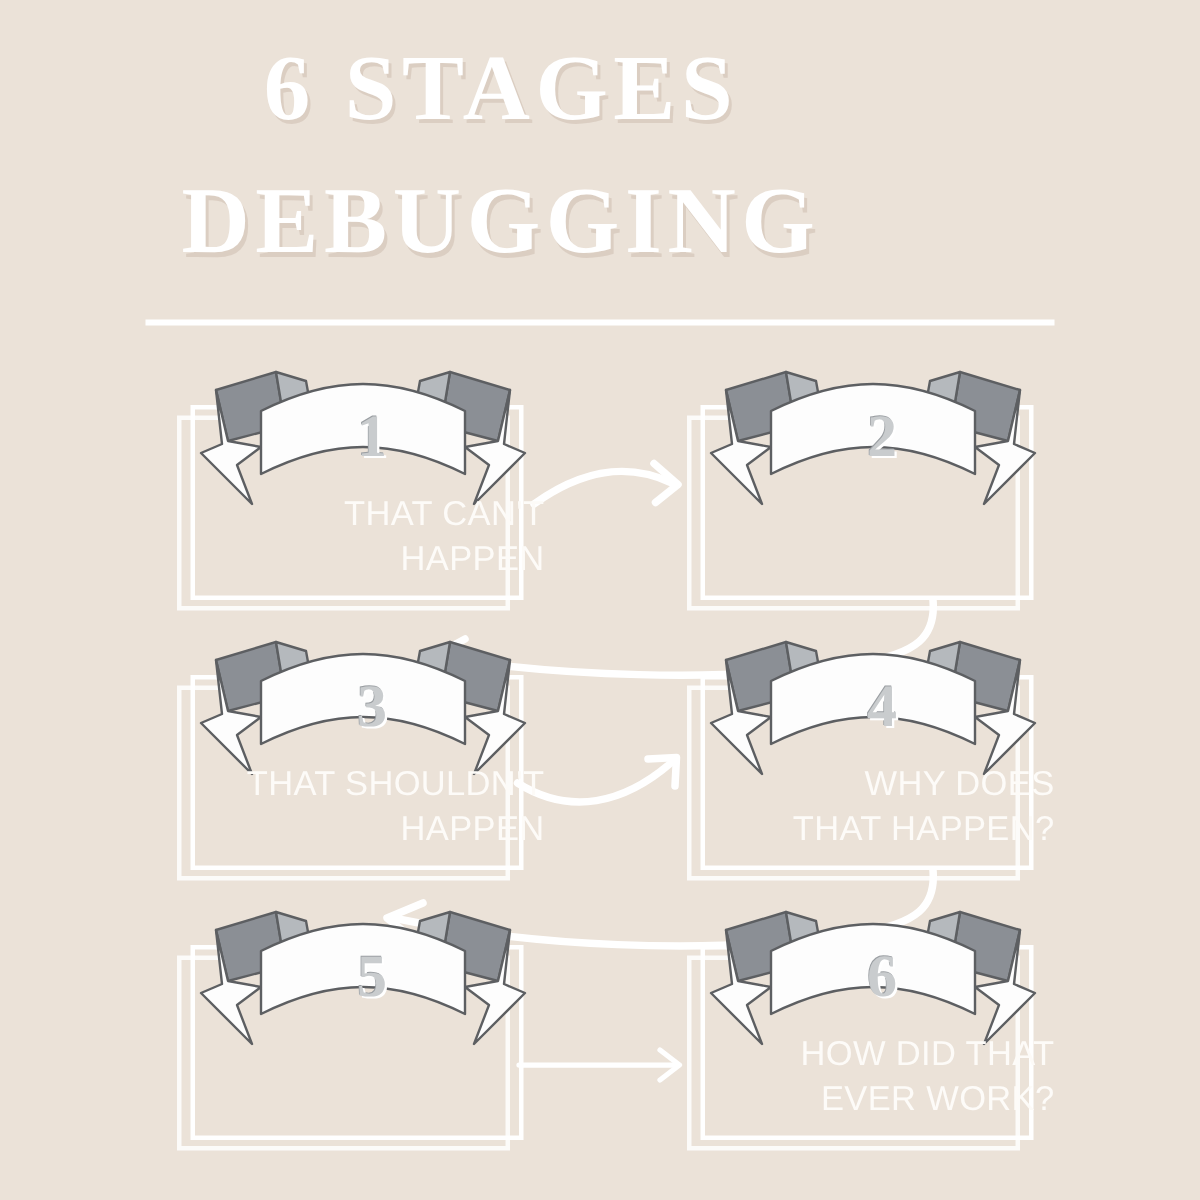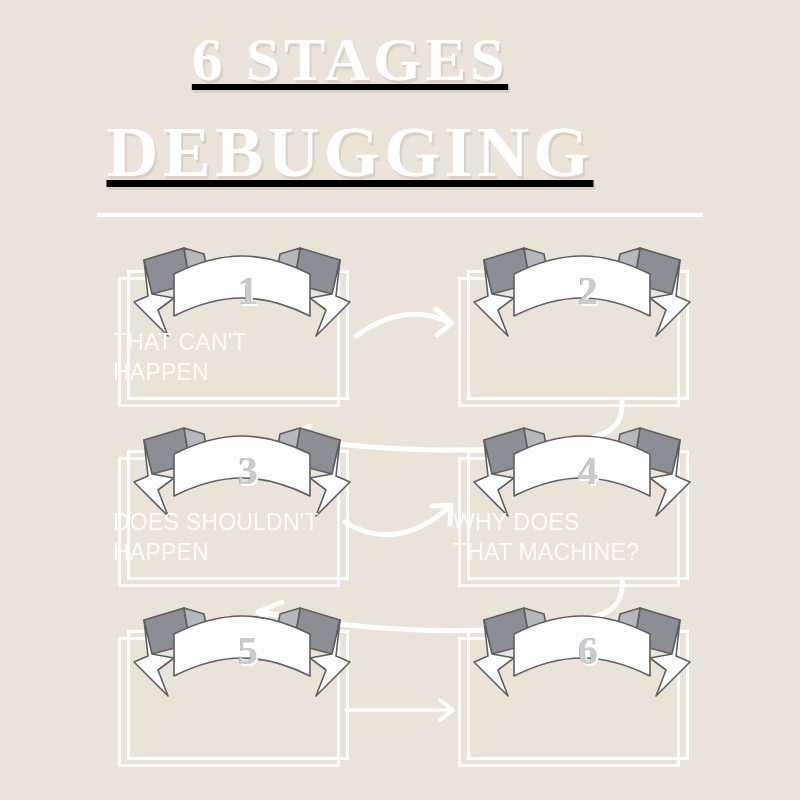--- a/index.html
+++ b/index.html
@@ -6,33 +6,33 @@
 
   body {
     width:800px; height:800px;
     background:#ebe2d8;
     font-family:"Liberation Sans", sans-serif;
     overflow:hidden;
     position:relative;
   }
 
   
-  .title-block { position:absolute; top:0; left:16px; width:668px;text-decoration:underline; }
+  .title-block { position:absolute; top:0; left:0; width:668px; }
 
   .title-line {
     text-align:center;
     color:#ffffff;
     font-family:"Liberation Serif", serif;
     font-weight:700;
     letter-spacing:0.06em;
     line-height:1;
     text-shadow:2px 3px 0 rgba(205,190,176,0.55);
   }
   .title-line.l1 { font-size:62px; margin-top:28px; }
-  .title-line.l2 { font-size:72px; margin-top:26px; }
+  .title-line.l2 { font-size:63px; margin-top:26px; }
 
   .title-rule {
     position:absolute;
     left:97px; top:213px;
     width:606px; height:4px;
     background:#ffffff;
   }
 
   
   .grid { position:absolute; left:0; top:240px; width:800px; height:560px; }
@@ -69,21 +69,21 @@
     color:#c9ccce;
     text-shadow:1.5px 1.5px 0 #ffffff, -0.5px -0.5px 0 #9b9fa3;
     pointer-events:none;
   }
 
   
   .caption {
     position:absolute;
     left:-5px; top:62px;
     width:250px;
-    text-align:left;
+    text-align:right;
     color:#fdfbf8;
     font-family:"Liberation Sans", sans-serif;
     font-size:23px;
     font-weight:300;
     letter-spacing:0.01em;
     line-height:1.32;
     white-space:pre-line;
   }
 
   
@@ -184,21 +184,21 @@
           <polygon points="72,8 78,44 96,36 92,14" fill="#b5b9bd"></polygon>
           <polygon points="228,20 188,8 182,44 220,54" fill="#8b8f95"></polygon>
           <polygon points="188,8 182,44 164,36 168,14" fill="#b5b9bd"></polygon>
           <polygon points="32,20 40,54 62,58 46,70 56,96 22,62 36,56" fill="#fdfdfd"></polygon>
           <polygon points="228,20 220,54 198,58 214,70 204,96 238,62 224,56" fill="#fdfdfd"></polygon>
           <path d="M 62,34 C 110,10 150,10 198,34 L 198,76 C 150,52 110,52 62,76 Z" fill="#fdfdfd"></path>
         </g>
       </svg>
     </div>
     <div class="num">3</div>
-    <div class="caption">DOES SHOULDN'T
+    <div class="caption">THAT SHOULDN'T
 HAPPEN</div>
   </div>
 
   <div class="stage col-r row-2">
     <div class="frame-back"></div>
     <div class="frame-front"></div>
     <div class="ribbon">
       <svg viewBox="0 0 260 108">
         <g stroke="#5d5f62" stroke-width="1.6" stroke-linejoin="round">
           <polygon points="32,20 72,8 78,44 40,54" fill="#8b8f95"></polygon>
@@ -206,21 +206,21 @@
           <polygon points="228,20 188,8 182,44 220,54" fill="#8b8f95"></polygon>
           <polygon points="188,8 182,44 164,36 168,14" fill="#b5b9bd"></polygon>
           <polygon points="32,20 40,54 62,58 46,70 56,96 22,62 36,56" fill="#fdfdfd"></polygon>
           <polygon points="228,20 220,54 198,58 214,70 204,96 238,62 224,56" fill="#fdfdfd"></polygon>
           <path d="M 62,34 C 110,10 150,10 198,34 L 198,76 C 150,52 110,52 62,76 Z" fill="#fdfdfd"></path>
         </g>
       </svg>
     </div>
     <div class="num">4</div>
     <div class="caption">WHY DOES
-THAT MACHINE?</div>
+THAT HAPPEN?</div>
   </div>
 
   <div class="stage col-l row-3">
     <div class="frame-back"></div>
     <div class="frame-front"></div>
     <div class="ribbon">
       <svg viewBox="0 0 260 108">
         <g stroke="#5d5f62" stroke-width="1.6" stroke-linejoin="round">
           <polygon points="32,20 72,8 78,44 40,54" fill="#8b8f95"></polygon>
           <polygon points="72,8 78,44 96,36 92,14" fill="#b5b9bd"></polygon>
@@ -245,15 +245,17 @@
           <polygon points="72,8 78,44 96,36 92,14" fill="#b5b9bd"></polygon>
           <polygon points="228,20 188,8 182,44 220,54" fill="#8b8f95"></polygon>
           <polygon points="188,8 182,44 164,36 168,14" fill="#b5b9bd"></polygon>
           <polygon points="32,20 40,54 62,58 46,70 56,96 22,62 36,56" fill="#fdfdfd"></polygon>
           <polygon points="228,20 220,54 198,58 214,70 204,96 238,62 224,56" fill="#fdfdfd"></polygon>
           <path d="M 62,34 C 110,10 150,10 198,34 L 198,76 C 150,52 110,52 62,76 Z" fill="#fdfdfd"></path>
         </g>
       </svg>
     </div>
     <div class="num">6</div>
+    <div class="caption">HOW DID THAT
+EVER WORK?</div>
   </div>
 
 </div>
 
 </body></html>

